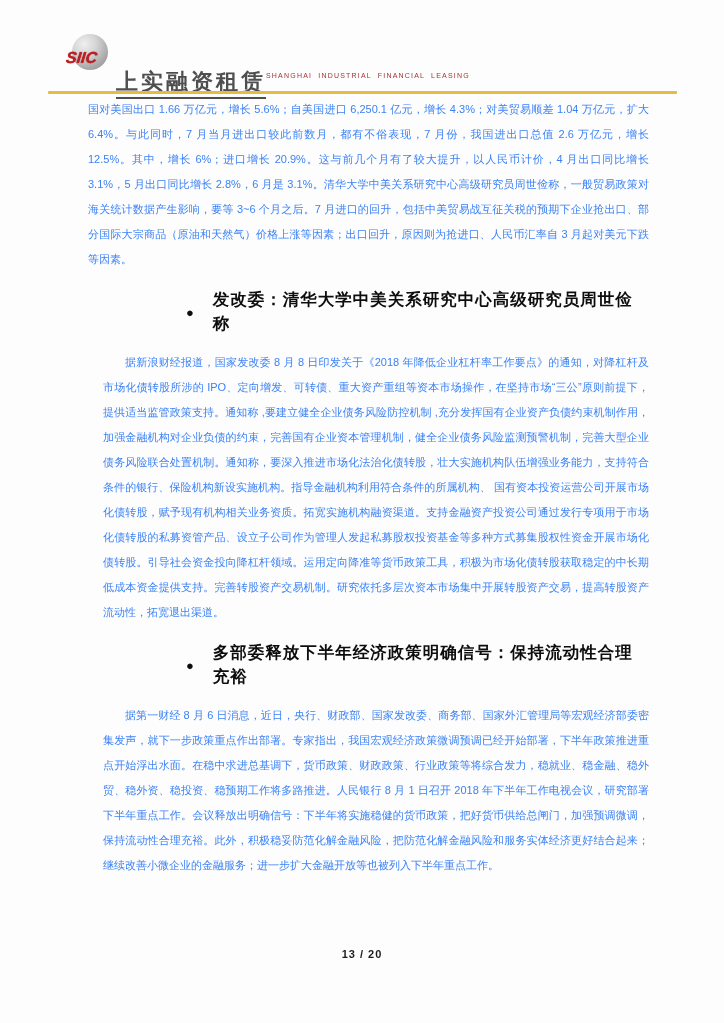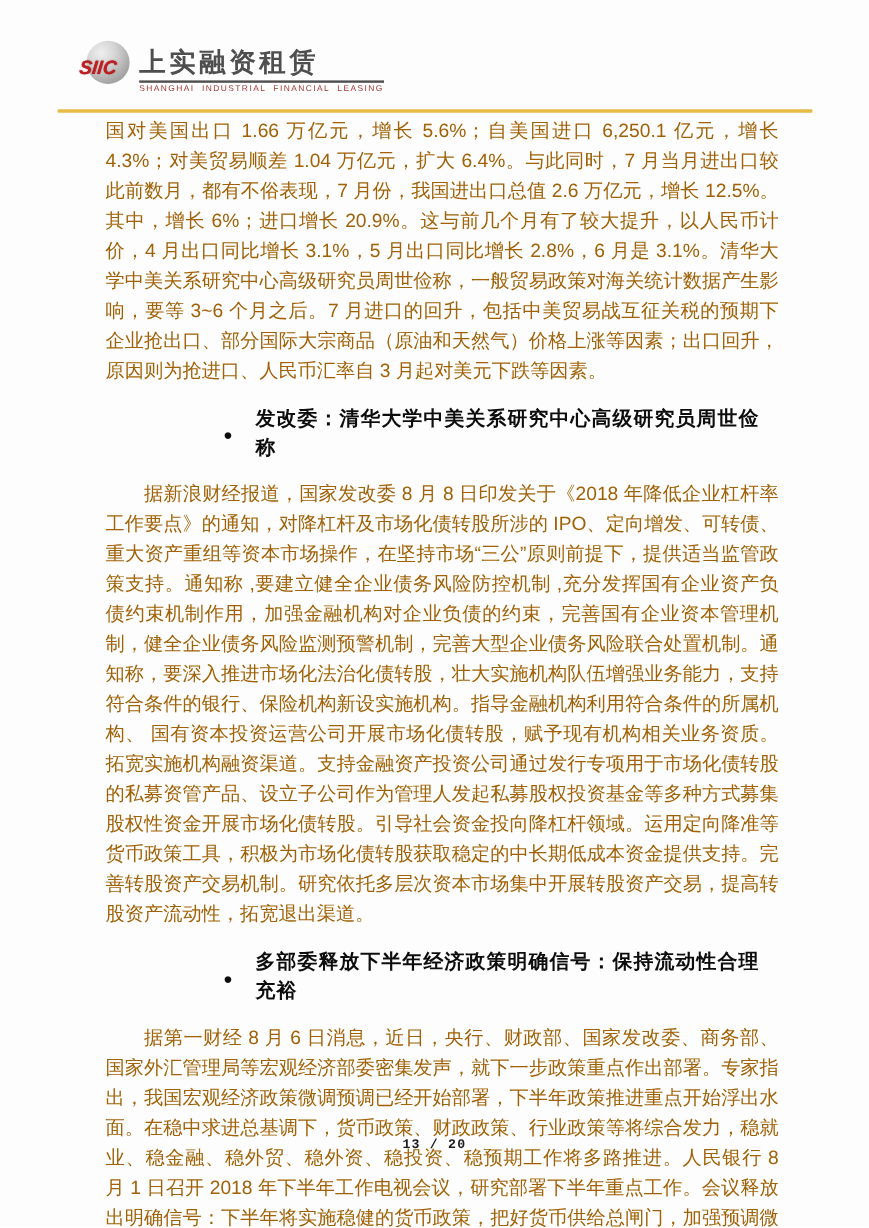--- a/index.html
+++ b/index.html
@@ -23,21 +23,21 @@
     flex:0 0 auto;
   }
   .siic-mark {
     position:absolute; left:-6px; bottom:3px;
     color:#bf1f23;
     font-weight:bold; font-style:italic;
     font-size:16px; letter-spacing:0px;
     text-shadow:0 0 1px #8d1417;
     transform:skewX(-6deg);
   }
-  .logo-text { display:flex; flex-direction:column; padding-top:6px; }
+  .logo-text { display:flex; flex-direction:row; padding-top:6px;margin-top:30px; }
   .company-cn {
     font-size:22px; font-weight:bold; color:#4e4e4e;
     letter-spacing:3px; line-height:1.1;
     border-bottom:2px solid #4e4e4e; padding-bottom:3px;
   }
   .company-en {
     margin-top:2px;
     font-size:7px; letter-spacing:1.2px; word-spacing:3px;
     color:#a23630; white-space:nowrap;
   }
@@ -45,47 +45,46 @@
     position:absolute; left:48px; top:91px;
     width:629px; height:3px;
     border-radius:1px;
   }
   
   .content {
     position:absolute; left:88px; top:97px; width:561px;
   }
   .para {
     margin:0;
-    font-size:16px; line-height:25px;
-    color:#a16207;
+    font-size:11px; line-height:25px;
+    color:#3b82f6;
     text-align:justify;
     text-justify:inter-ideograph;
   }
-  .para.indent { text-indent:2em; }
+  .para.indent { text-indent:2em;margin-left:15px; }
   .heading {
     display:flex; align-items:center;
     margin:15px 0 15px 98px;
     font-size:16.5px; font-weight:bold; color:#0d0d0d;
     letter-spacing:1px;
     line-height:24px;
   }
   .bullet {
     font-size:13px; line-height:1;
     margin-right:18px; color:#0d0d0d;
     transform:translateY(1px);
   }
   
   .footer {
     position:absolute; left:0; right:0; top:944px;
     text-align:center;
   }
   .page-number {
     font-size:11px; font-weight:bold; color:#1c1c1c;
     letter-spacing:1px;
-    font-family:Liberation Mono, monospace;
   }
 </style>
 </head>
 <body>
 
 <div class="page">
 
   <header>
     <div class="logo">
       <div class="globe">

